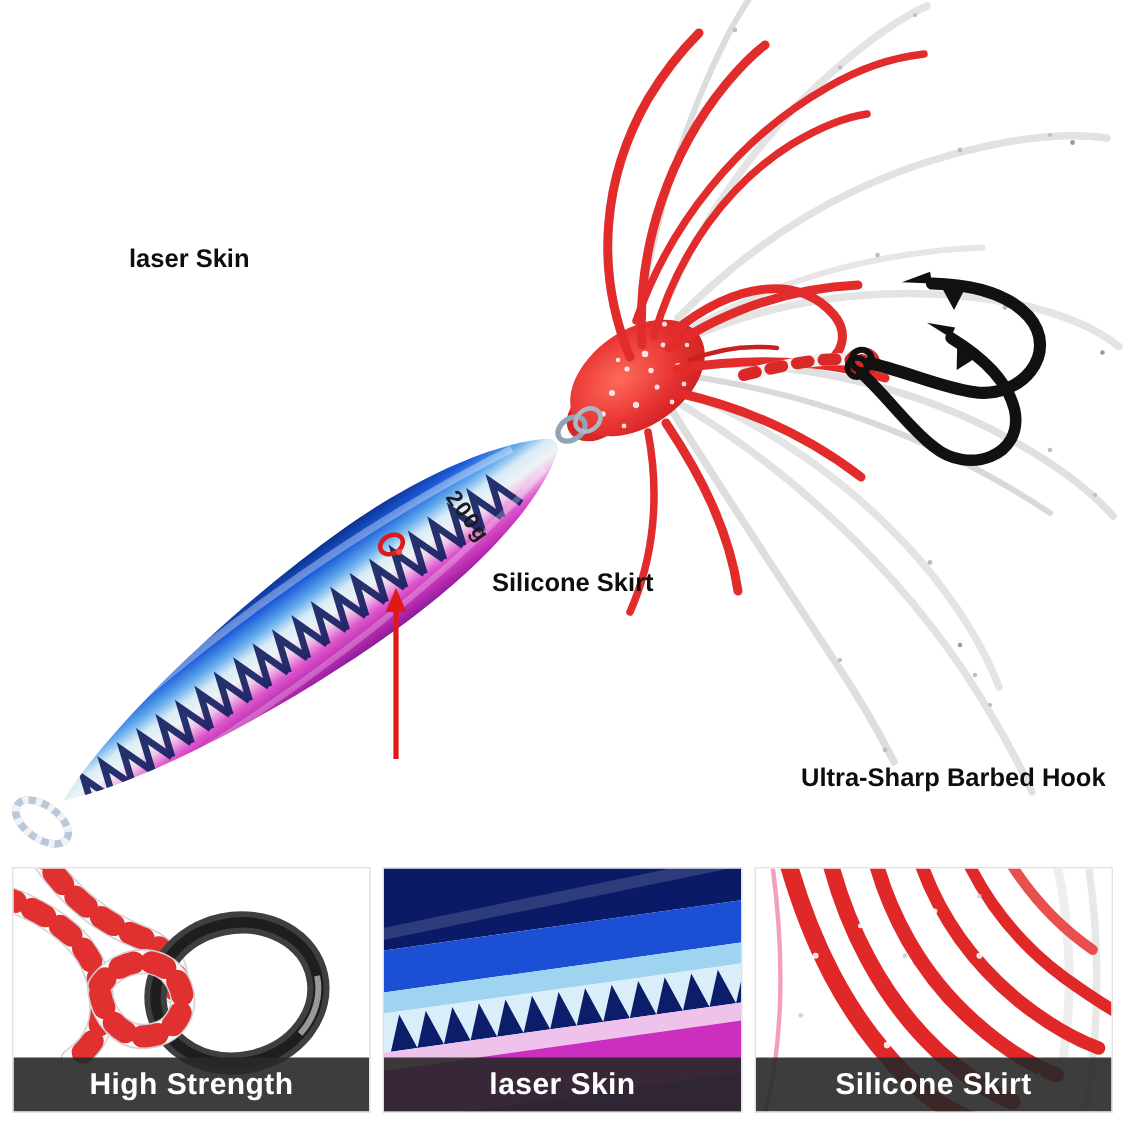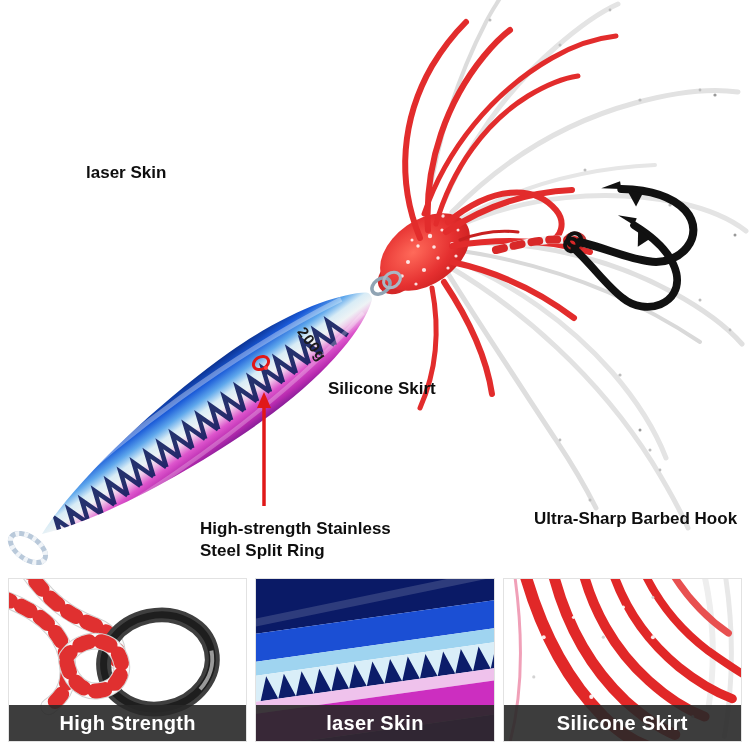--- a/index.html
+++ b/index.html
@@ -156,22 +156,20 @@
       </g>
 
       <g>
         <line x1="264" y1="506" x2="264" y2="404" stroke="#e01818" stroke-width="3.5"></line>
         <polygon points="264,392 257,408 271,408" fill="#e01818"></polygon>
       </g>
     </svg>
 
     <div class="callout" style="left:86px;top:162px;">laser Skin</div>
     <div class="callout" style="left:328px;top:378px;">Silicone Skirt</div>
-    <div class="callout" style="left:200px;top:518px;">High-strength Stainless
-Steel Split Ring</div>
     <div class="callout" style="left:534px;top:508px;">Ultra-Sharp Barbed Hook</div>
   </div>
 
   <div class="panels">
 
     <figure class="panel" style="margin:0;">
       <svg viewBox="0 0 239 166" preserveAspectRatio="xMidYMid slice">
         <rect width="239" height="166" fill="#ffffff"></rect>
         <g fill="none" stroke-linecap="round">
           <path d="M-8,20 C30,34 52,52 58,80 C62,102 58,118 40,130" stroke="#d0d0d0" stroke-width="17"></path>

